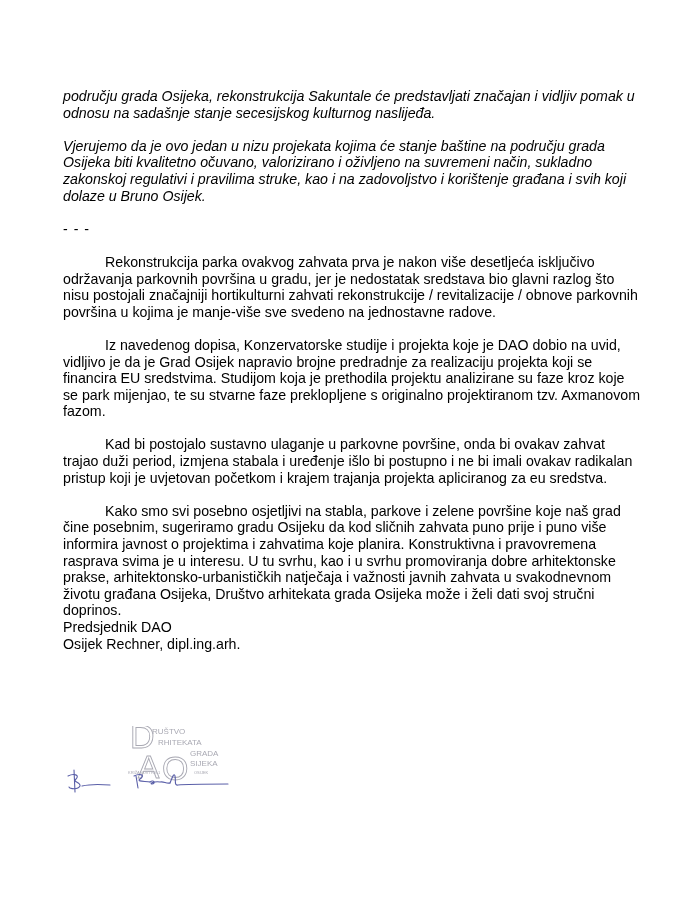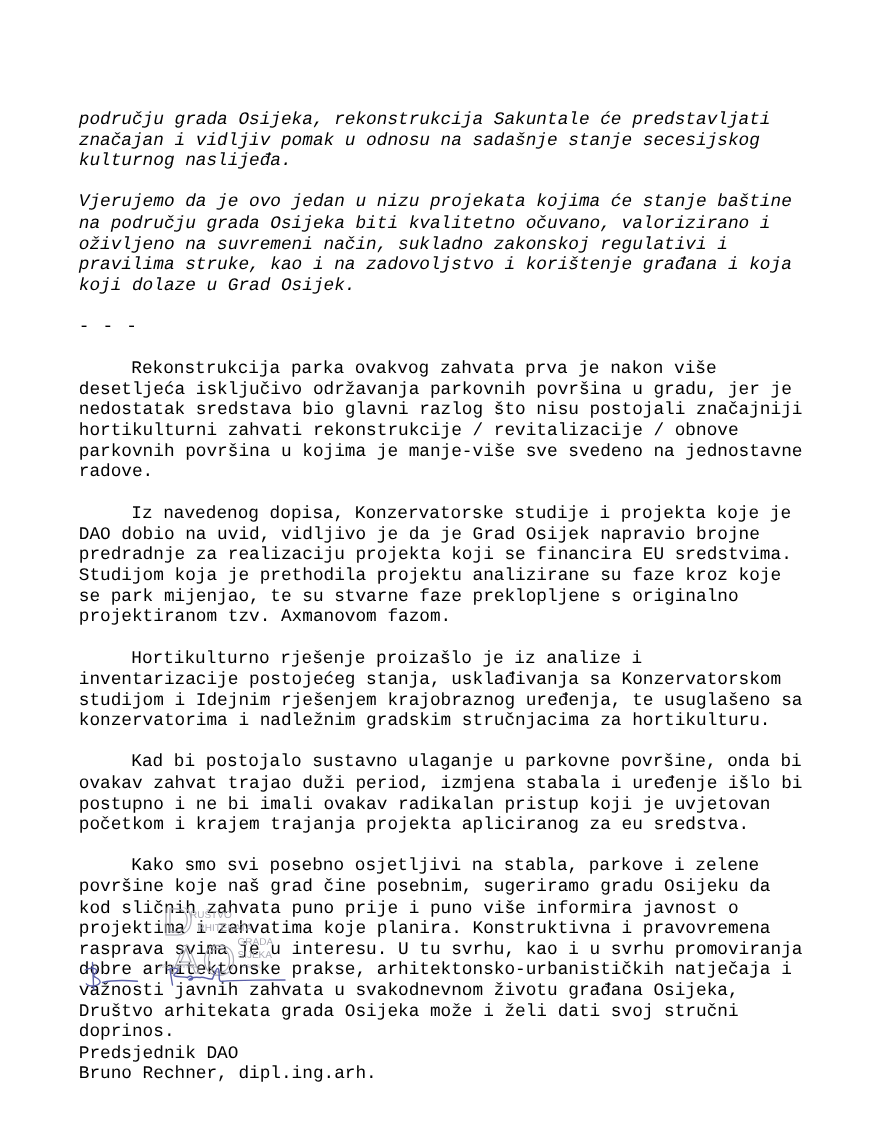--- a/index.html
+++ b/index.html
@@ -15,21 +15,20 @@
       font-family: "Liberation Sans", sans-serif;
       color: #000000;
       font-size: 14.2px;
       line-height: 16.6px;
     }
     .page {
       position: absolute;
       left: 63px;
       top: 88px;
       width: 580px;
-      font-family: Liberation Mono, monospace;
     }
     p {
       margin: 0;
     }
     .italic {
       font-style: italic;
     }
     .indent {
       text-indent: 42px;
     }
@@ -53,33 +52,32 @@
       width: 170px;
       height: 72px;
       display: block;
     }
   </style>
 </head>
 <body>
 
 <div class="page">
   <p class="italic">području grada Osijeka, rekonstrukcija Sakuntale će predstavljati značajan i vidljiv pomak u odnosu na sadašnje stanje secesijskog kulturnog naslijeđa.</p>
-  <p class="italic gap">Vjerujemo da je ovo jedan u nizu projekata kojima će stanje baštine na području grada Osijeka biti kvalitetno očuvano, valorizirano i oživljeno na suvremeni način, sukladno zakonskoj regulativi i pravilima struke, kao i na zadovoljstvo i korištenje građana i koja koji dolaze u Grad Osijek.</p>
+  <p class="italic gap">Vjerujemo da je ovo jedan u nizu projekata kojima će stanje baštine na području grada Osijeka biti kvalitetno očuvano, valorizirano i oživljeno na suvremeni način, sukladno zakonskoj regulativi i pravilima struke, kao i na zadovoljstvo i korištenje građana i svih koji dolaze u Bruno Osijek.</p>
 
   <p class="sep">- - -</p>
 
   <p class="indent gap">Rekonstrukcija parka ovakvog zahvata prva je nakon više desetljeća isključivo održavanja parkovnih površina u gradu, jer je nedostatak sredstava bio glavni razlog što nisu postojali značajniji hortikulturni zahvati rekonstrukcije / revitalizacije / obnove parkovnih površina u kojima je manje-više sve svedeno na jednostavne radove.</p>
   <p class="indent gap">Iz navedenog dopisa, Konzervatorske studije i projekta koje je DAO dobio na uvid, vidljivo je da je Grad Osijek napravio brojne predradnje za realizaciju projekta koji se financira EU sredstvima. Studijom koja je prethodila projektu analizirane su faze kroz koje se park mijenjao, te su stvarne faze preklopljene s originalno projektiranom tzv. Axmanovom fazom.</p>
-  <p class="indent gap">Hortikulturno rješenje proizašlo je iz analize i inventarizacije postojećeg stanja, usklađivanja sa Konzervatorskom studijom i Idejnim rješenjem krajobraznog uređenja, te usuglašeno sa konzervatorima i nadležnim gradskim stručnjacima za hortikulturu.</p>
   <p class="indent gap">Kad bi postojalo sustavno ulaganje u parkovne površine, onda bi ovakav zahvat trajao duži period, izmjena stabala i uređenje išlo bi postupno i ne bi imali ovakav radikalan pristup koji je uvjetovan početkom i krajem trajanja projekta apliciranog za eu sredstva.</p>
   <p class="indent gap">Kako smo svi posebno osjetljivi na stabla, parkove i zelene površine koje naš grad čine posebnim, sugeriramo gradu Osijeku da kod sličnih zahvata puno prije i puno više informira javnost o projektima i zahvatima koje planira. Konstruktivna i pravovremena rasprava svima je u interesu. U tu svrhu, kao i u svrhu promoviranja dobre arhitektonske prakse, arhitektonsko-urbanističkih natječaja i važnosti javnih zahvata u svakodnevnom životu građana Osijeka, Društvo arhitekata grada Osijeka može i želi dati svoj stručni doprinos.</p>
 
   <div class="sig-block">
     <p>Predsjednik DAO</p>
-    <p>Bruno Rechner, dipl.ing.arh.</p>
+    <p>Osijek Rechner, dipl.ing.arh.</p>
   </div>
 </div>
 
 <div class="stamp">
   <svg viewBox="0 0 170 72" xmlns="http://www.w3.org/2000/svg">
     <g fill="none" stroke="#a9a9b3" stroke-width="1.4">
       <text x="64" y="22" font-family="Liberation Sans, sans-serif" font-size="34" fill="none" stroke="#a9a9b3" stroke-width="0.9">D</text>
       <text x="72" y="52" font-family="Liberation Sans, sans-serif" font-size="32" fill="none" stroke="#a9a9b3" stroke-width="0.9">A</text>
       <text x="96" y="54" font-family="Liberation Sans, sans-serif" font-size="34" fill="none" stroke="#a9a9b3" stroke-width="0.9">O</text>
     </g>

